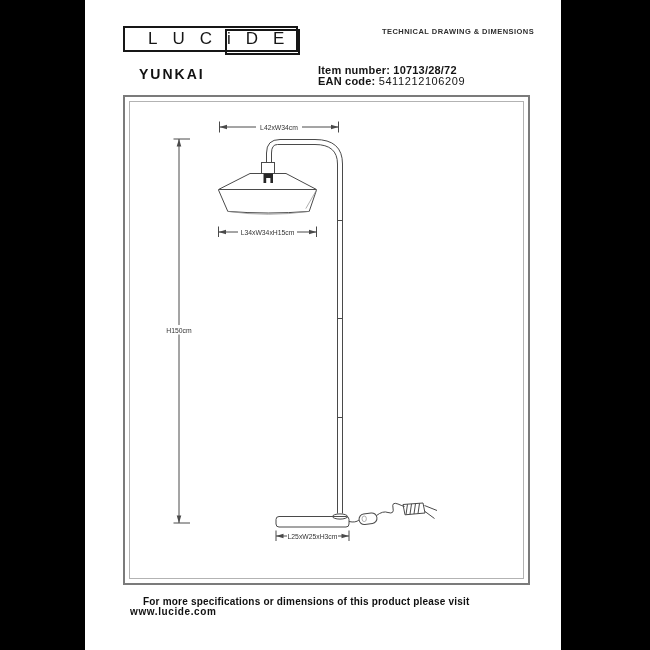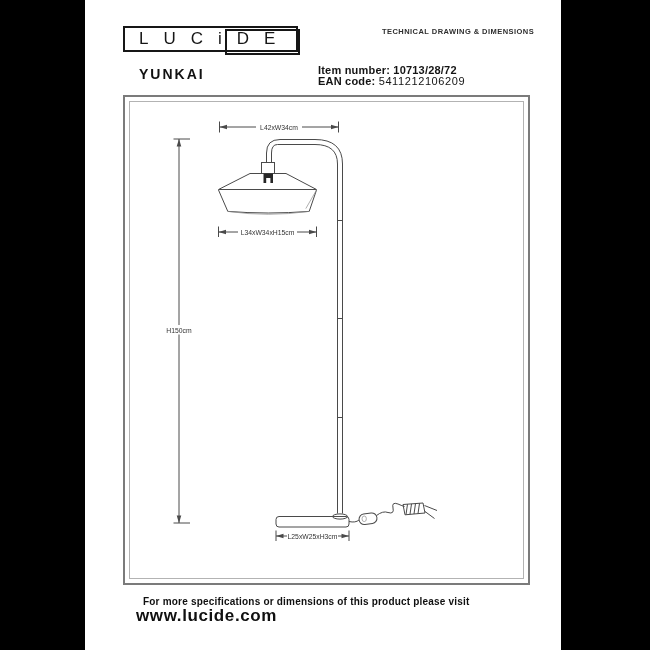--- a/index.html
+++ b/index.html
@@ -6,21 +6,21 @@
   .canvas{position:relative;width:650px;height:650px;background:#000;overflow:hidden;
           font-family:"Liberation Sans",sans-serif;}
   .page{position:absolute;left:85px;top:0;width:476px;height:650px;background:#ffffff;}
   .abs{position:absolute;}
   
   .logo-box{left:123px;top:26px;width:175px;height:26px;border:2px solid #161616;
             box-sizing:border-box;}
   .logo-box2{left:225px;top:29px;width:75px;height:25.5px;border:2px solid #161616;
              box-sizing:border-box;background:transparent;}
   .logo-text{left:123px;top:26px;width:175px;height:26px;line-height:25px;
-             font-size:17px;letter-spacing:15px;padding-left:16px;box-sizing:border-box;
+             font-size:17px;letter-spacing:15px;padding-left:25px;box-sizing:border-box;
              color:#161616;white-space:nowrap;}
   .doc-type{left:382px;top:27px;font-size:7.5px;font-weight:700;letter-spacing:0.45px;
             color:#2e2e2e;white-space:nowrap;}
   .product-name{left:127px;top:66px;font-size:14px;font-weight:bold;letter-spacing:2px;
                 color:#111;margin-left:12px;}
   .code-line{left:318px;font-size:11px;color:#141414;white-space:nowrap;letter-spacing:0.2px;}
   .code-line .lbl{font-weight:bold;}
   .item-line{top:63.5px;font-weight:bold;}
   .ean-line{top:75px;text-align:right;}
   .ean-line .val{font-weight:normal;letter-spacing:0.6px;}
@@ -30,21 +30,21 @@
   .frame-inner{left:129px;top:101px;width:395px;height:478px;border:1px solid #b3b3b3;
                box-sizing:border-box;}
   .drawing-svg{left:0;top:0;width:650px;height:650px;}
   .ln{stroke:#4a4a4a;stroke-width:1;fill:none;}
   .lnthin{stroke:#8c8c8c;stroke-width:0.7;fill:none;}
   .ar{fill:#4a4a4a;stroke:none;}
   .dimtxt{font-family:"Liberation Sans",sans-serif;font-size:6.8px;fill:#333;}
   
   .footer-note{left:127px;top:595.5px;font-size:10px;font-weight:bold;color:#101010;
                letter-spacing:0.2px;white-space:nowrap;margin-left:16px;}
-  .footer-site{left:136px;top:606px;font-size:17px;font-weight:bold;color:#101010;
+  .footer-site{left:130px;top:606px;font-size:10px;font-weight:bold;color:#101010;
                letter-spacing:0.6px;text-align:center;}
   .bar{background:#000;top:0;height:650px;}
   .bar-left{left:0;width:85px;}
   .bar-right{left:561px;width:89px;}
 </style>
 </head>
 <body>
 
 <div class="canvas">
   <div class="abs bar bar-left"></div>

